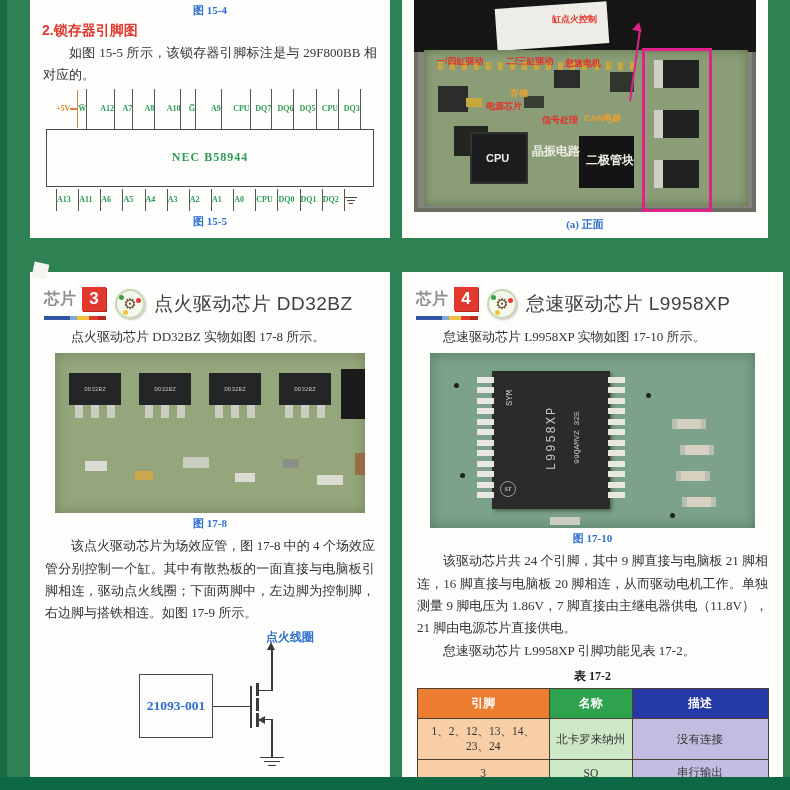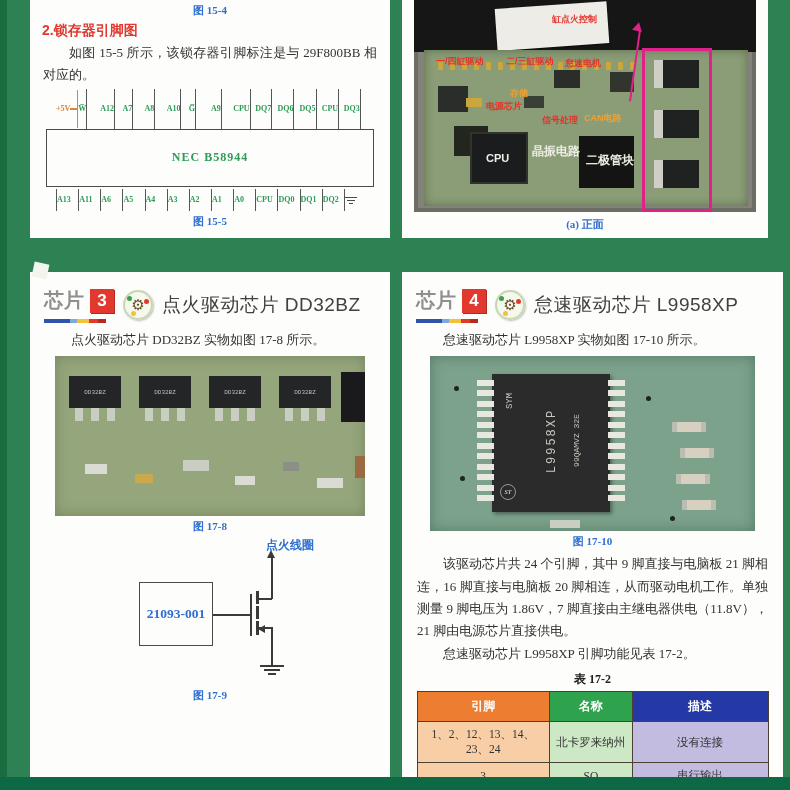--- a/index.html
+++ b/index.html
@@ -41,21 +41,21 @@
   .photo-tr{margin:0 12px;height:212px;background:#83837B;box-shadow:inset 0 0 0 4px #6d6d66;}
   .anno{position:absolute;font-family:"Liberation Sans",sans-serif;font-weight:bold;white-space:nowrap;}
   .anno-red{color:#E5322A;font-size:9px;}
   .anno-orn{color:#F0A030;font-size:9px;}
   .anno-wht{color:#EDEDE3;font-size:12px;}
   .photo-cap{color:#2F6FD0;font-size:11px;text-align:center;margin-top:5px;}
 
   
   .chip-header{display:flex;align-items:center;gap:9px;padding:15px 14px 6px;}
   .badgewrap{position:relative;display:flex;align-items:center;gap:6px;padding-bottom:9px;}
-  .hz{color:#8F8F8F;font-size:20px;font-weight:bold;font-family:"Liberation Sans",sans-serif;}
+  .hz{color:#8F8F8F;font-size:16px;font-weight:bold;font-family:"Liberation Sans",sans-serif;}
   .numbox{width:24px;height:24px;background:#E2392F;color:#fff;font-weight:bold;font-size:17px;
           display:flex;align-items:center;justify-content:center;font-family:"Liberation Sans",sans-serif;
           box-shadow:1px 1px 0 #b02a22;}
   .stripe{position:absolute;left:0;bottom:0;display:flex;height:4px;}
   .stripe i{display:block;height:4px;}
   .logo{width:30px;height:30px;border-radius:50%;background:radial-gradient(#F5F8EC 55%,#DCE6CE);
         display:flex;align-items:center;justify-content:center;font-size:15px;color:#6B4F2A;
         box-shadow:inset 0 0 0 2px #C9D6B4, 1px 1px 2px rgba(0,0,0,.25);position:relative;}
   .logo b{position:absolute;width:5px;height:5px;border-radius:50%;}
   .logo b.g{background:#3AA050;left:4px;top:6px;}
@@ -343,20 +343,21 @@
       <div class="smd" style="left:30px;top:108px;width:22px;height:10px;background:#DADBD2;"></div>
       <div class="smd" style="left:80px;top:118px;width:18px;height:9px;background:#CAA84E;"></div>
       <div class="smd" style="left:128px;top:104px;width:26px;height:11px;background:#C9CDC2;"></div>
       <div class="smd" style="left:180px;top:120px;width:20px;height:9px;background:#DADBD2;"></div>
       <div class="smd" style="left:228px;top:106px;width:16px;height:9px;background:#8B8F86;"></div>
       <div class="smd" style="left:262px;top:122px;width:26px;height:10px;background:#DADBD2;"></div>
       <div class="smd" style="left:300px;top:100px;width:14px;height:22px;background:#9A6A42;"></div>
     </div>
     <div class="figcap">图 17-8</div>
 
+    <p class="body">该点火驱动芯片为场效应管，图 17-8 中的 4 个场效应管分别控制一个缸。其中有散热板的一面直接与电脑板引脚相连，驱动点火线圈；下面两脚中，左边脚为控制脚，右边脚与搭铁相连。如图 17-9 所示。</p>
 
     <div class="mosdiag">
       <span class="coil-label">点火线圈</span>
       <i class="arrowhead-up"></i>
       <i class="ln" style="left:241px;top:18px;width:1.5px;height:44px;"></i>
       <i class="ln" style="left:227px;top:61px;width:15px;height:1.5px;"></i>
       <i class="ln" style="left:226px;top:54px;width:3px;height:13px;"></i>
       <i class="ln" style="left:226px;top:69px;width:3px;height:13px;"></i>
       <i class="ln" style="left:226px;top:84px;width:3px;height:14px;"></i>
       <i class="ln" style="left:220px;top:57px;width:1.5px;height:42px;"></i>

